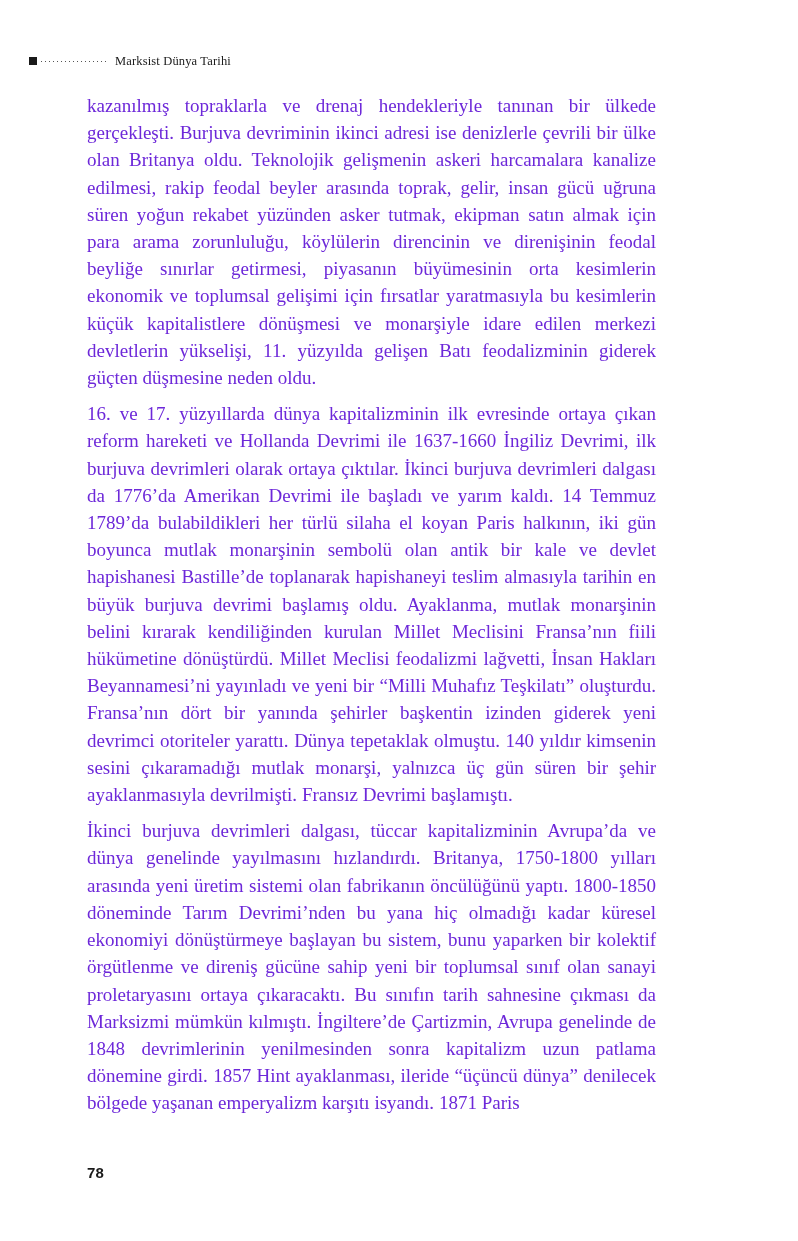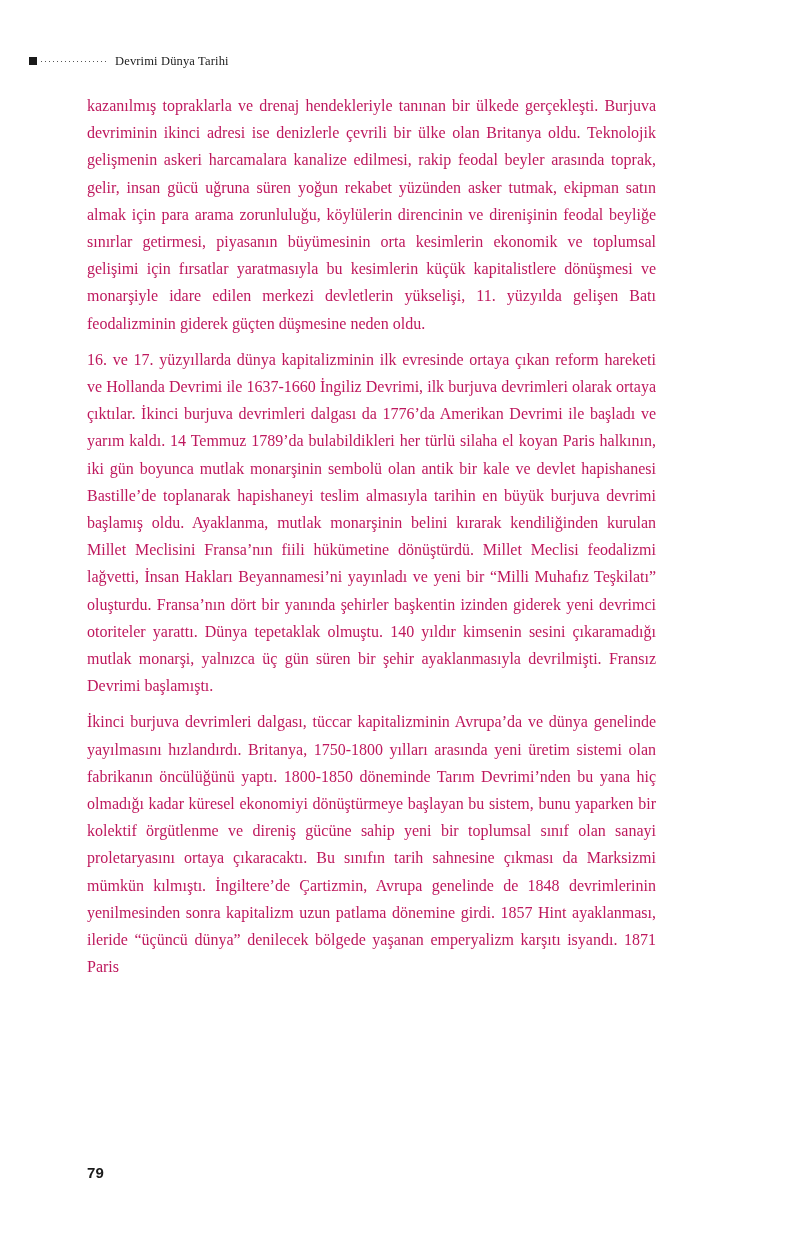--- a/index.html
+++ b/index.html
@@ -63,26 +63,26 @@
   
   .text-column {
     position: absolute;
     left: 87px;
     top: 92px;
     width: 569px;
   }
 
   .body-paragraph {
     font-family: "Liberation Serif", "DejaVu Serif", serif;
-    font-size: 16px;
+    font-size: 19px;
     line-height: 27.2px;
     text-align: justify;
     text-justify: inter-word;
     margin: 0 0 9px 0;
-    color: #be185d;
+    color: #6d28d9;
     hyphens: manual;
     -webkit-hyphens: manual;
     word-spacing: 0.1px;
   }
 
   .body-paragraph:last-child {
     margin-bottom: 16px;
   }
 
   
@@ -99,24 +99,24 @@
   }
 </style>
 </head>
 <body>
 
 <div class="page">
 
   <div class="running-header">
     <span class="header-marker"></span>
     <span class="header-rule"></span>
-    <span class="header-title">Devrimi Dünya Tarihi</span>
+    <span class="header-title">Marksist Dünya Tarihi</span>
   </div>
 
   <div class="text-column">
     <p class="body-paragraph">kazanılmış topraklarla ve drenaj hendekleriyle tanınan bir ülkede gerçekleşti. Burjuva devriminin ikinci adresi ise denizlerle çevrili bir ülke olan Britanya oldu. Teknolojik gelişmenin askeri harcamalara kanalize edilmesi, rakip feodal beyler arasında toprak, gelir, insan gücü uğruna süren yoğun rekabet yüzünden asker tutmak, ekipman satın almak için para arama zorunluluğu, köylülerin direncinin ve direnişinin feodal beyliğe sınırlar getirmesi, piyasanın büyümesinin orta kesimlerin ekonomik ve toplumsal gelişimi için fırsatlar yaratmasıyla bu kesimlerin küçük kapitalistlere dönüşmesi ve monarşiyle idare edilen merkezi devletlerin yükselişi, 11. yüzyılda gelişen Batı feodalizminin giderek güçten düşmesine neden oldu.</p>
     <p class="body-paragraph">16. ve 17. yüzyıllarda dünya kapitalizminin ilk evresinde ortaya çıkan reform hareketi ve Hollanda Devrimi ile 1637-1660 İngiliz Devrimi, ilk burjuva devrimleri olarak ortaya çıktılar. İkinci burjuva devrimleri dalgası da 1776’da Amerikan Devrimi ile başladı ve yarım kaldı. 14 Temmuz 1789’da bulabildikleri her türlü silaha el koyan Paris halkının, iki gün boyunca mutlak monarşinin sembolü olan antik bir kale ve devlet hapishanesi Bastille’de toplanarak hapishaneyi teslim almasıyla tarihin en büyük burjuva devrimi başlamış oldu. Ayaklanma, mutlak monarşinin belini kırarak kendiliğinden kurulan Millet Meclisini Fransa’nın fiili hükümetine dönüştürdü. Millet Meclisi feodalizmi lağvetti, İnsan Hakları Beyannamesi’ni yayınladı ve yeni bir “Milli Muhafız Teşkilatı” oluşturdu. Fransa’nın dört bir yanında şehirler başkentin izinden giderek yeni devrimci otoriteler yarattı. Dünya tepetaklak olmuştu. 140 yıldır kimsenin sesini çıkaramadığı mutlak monarşi, yalnızca üç gün süren bir şehir ayaklanmasıyla devrilmişti. Fransız Devrimi başlamıştı.</p>
     <p class="body-paragraph">İkinci burjuva devrimleri dalgası, tüccar kapitalizminin Avrupa’da ve dünya genelinde yayılmasını hızlandırdı. Britanya, 1750-1800 yılları arasında yeni üretim sistemi olan fabrikanın öncülüğünü yaptı. 1800-1850 döneminde Tarım Devrimi’nden bu yana hiç olmadığı kadar küresel ekonomiyi dönüştürmeye başlayan bu sistem, bunu yaparken bir kolektif örgütlenme ve direniş gücüne sahip yeni bir toplumsal sınıf olan sanayi proletaryasını ortaya çıkaracaktı. Bu sınıfın tarih sahnesine çıkması da Marksizmi mümkün kılmıştı. İngiltere’de Çartizmin, Avrupa genelinde de 1848 devrimlerinin yenilmesinden sonra kapitalizm uzun patlama dönemine girdi. 1857 Hint ayaklanması, ileride “üçüncü dünya” denilecek bölgede yaşanan emperyalizm karşıtı isyandı. 1871 Paris</p>
   </div>
 
-  <div class="folio">79</div>
+  <div class="folio">78</div>
 
 </div>
 
 </body></html>

